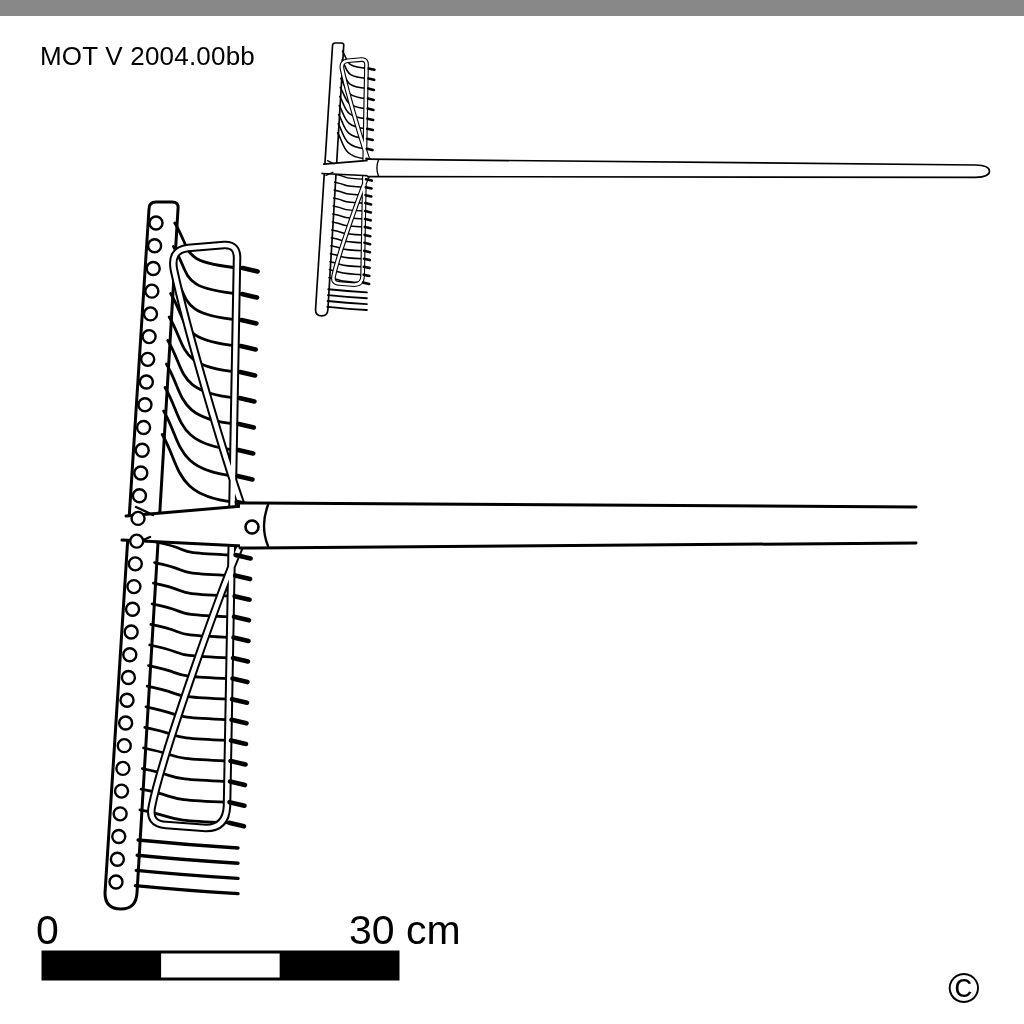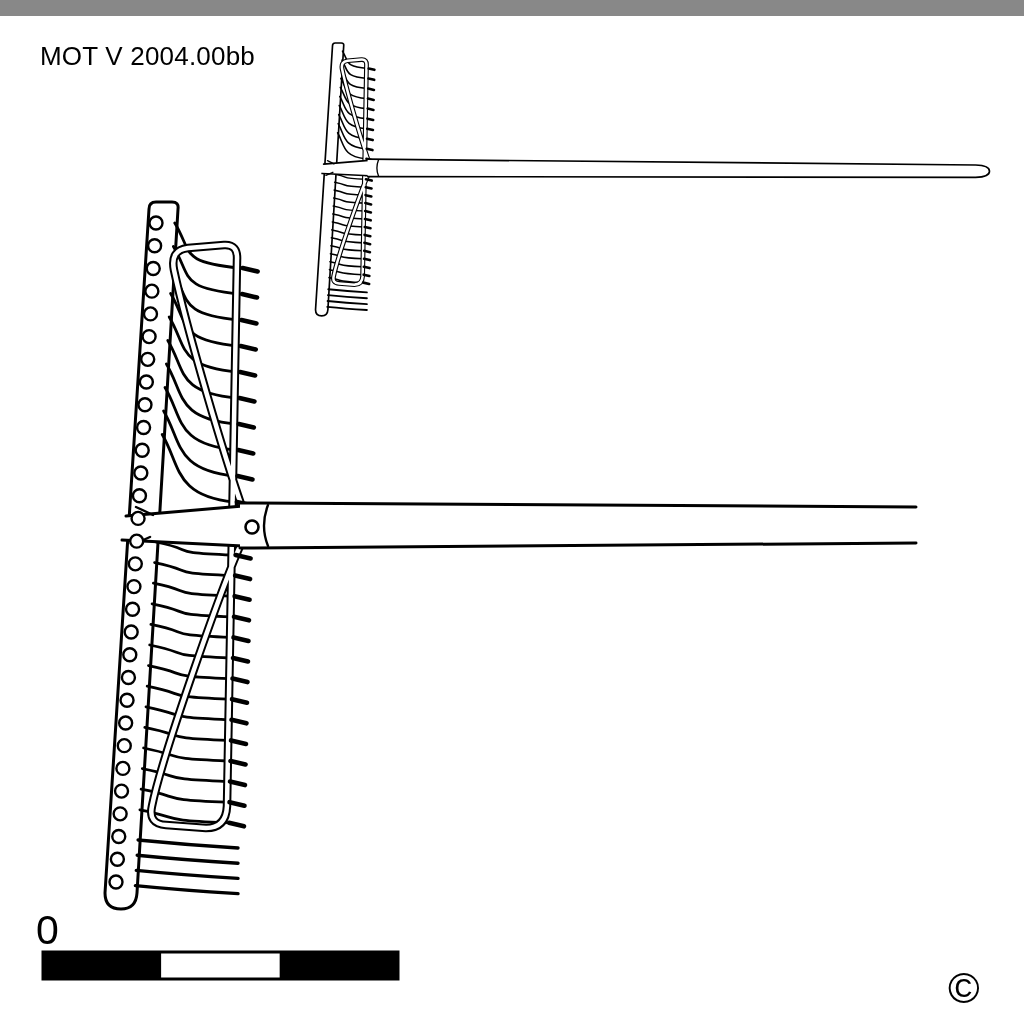--- a/index.html
+++ b/index.html
@@ -188,15 +188,16 @@
       </g>
     <g id="scale-bar">
         <rect x="43" y="936" width="118.33333333333333" height="27" fill="#000000" stroke="none"></rect>
         <rect x="161.33333333333331" y="936" width="118.33333333333333" height="27" fill="#ffffff" stroke="none"></rect>
         <rect x="279.66666666666663" y="936" width="118.33333333333333" height="27" fill="#000000" stroke="none"></rect>
         <rect x="43" y="936" width="355" height="27" fill="none" stroke="#000000" stroke-width="3"></rect>
       </g>
   </svg>
 
   <div class="label scale-zero">0</div>
+  <div class="label scale-end">30 cm</div>
   <div class="label copyright">©</div>
 
 </div>
 
 </body></html>

